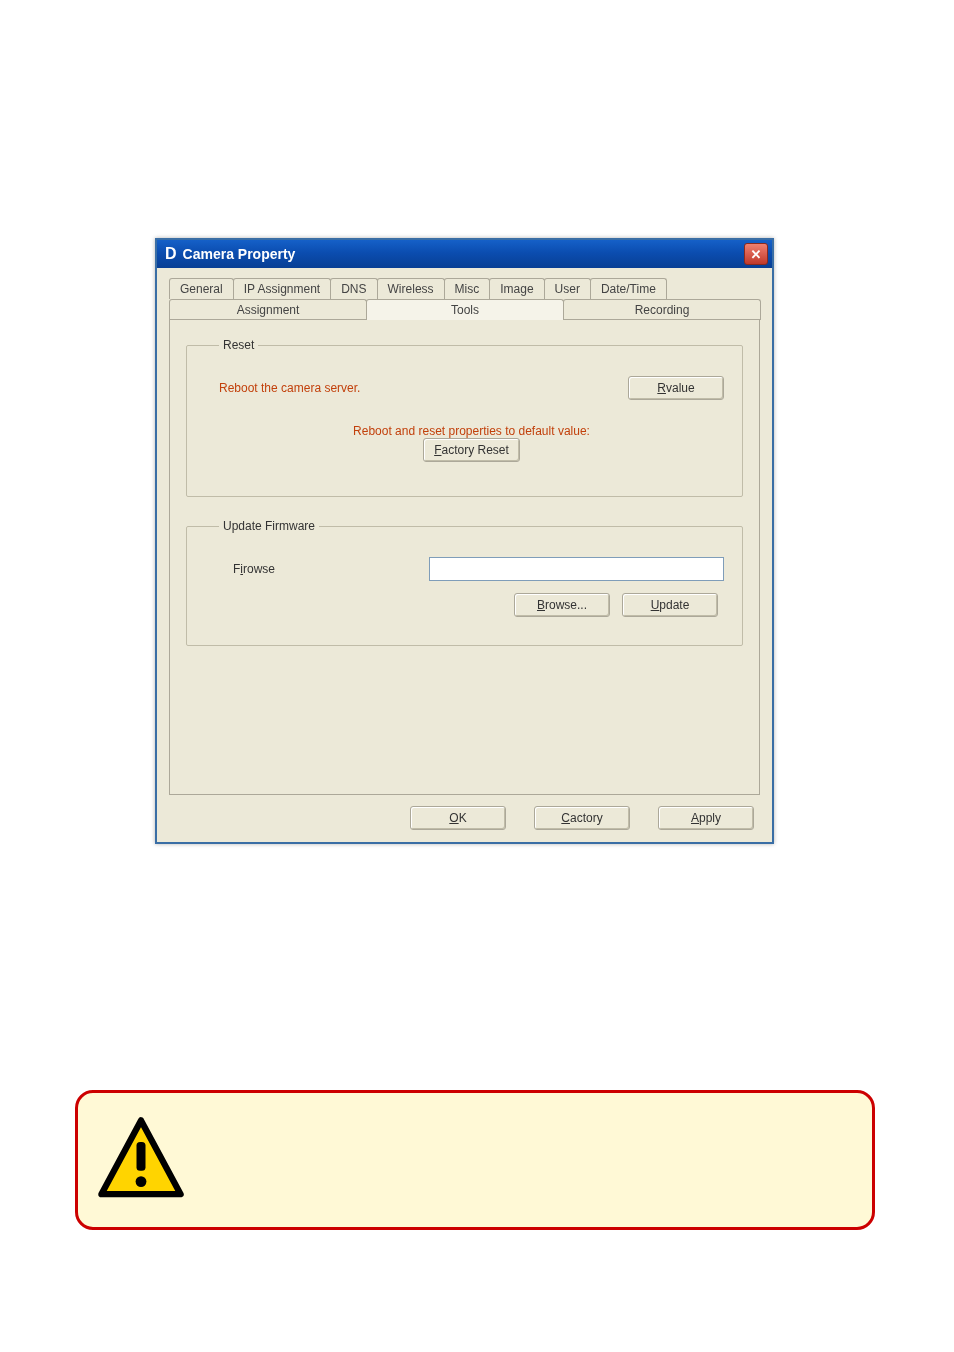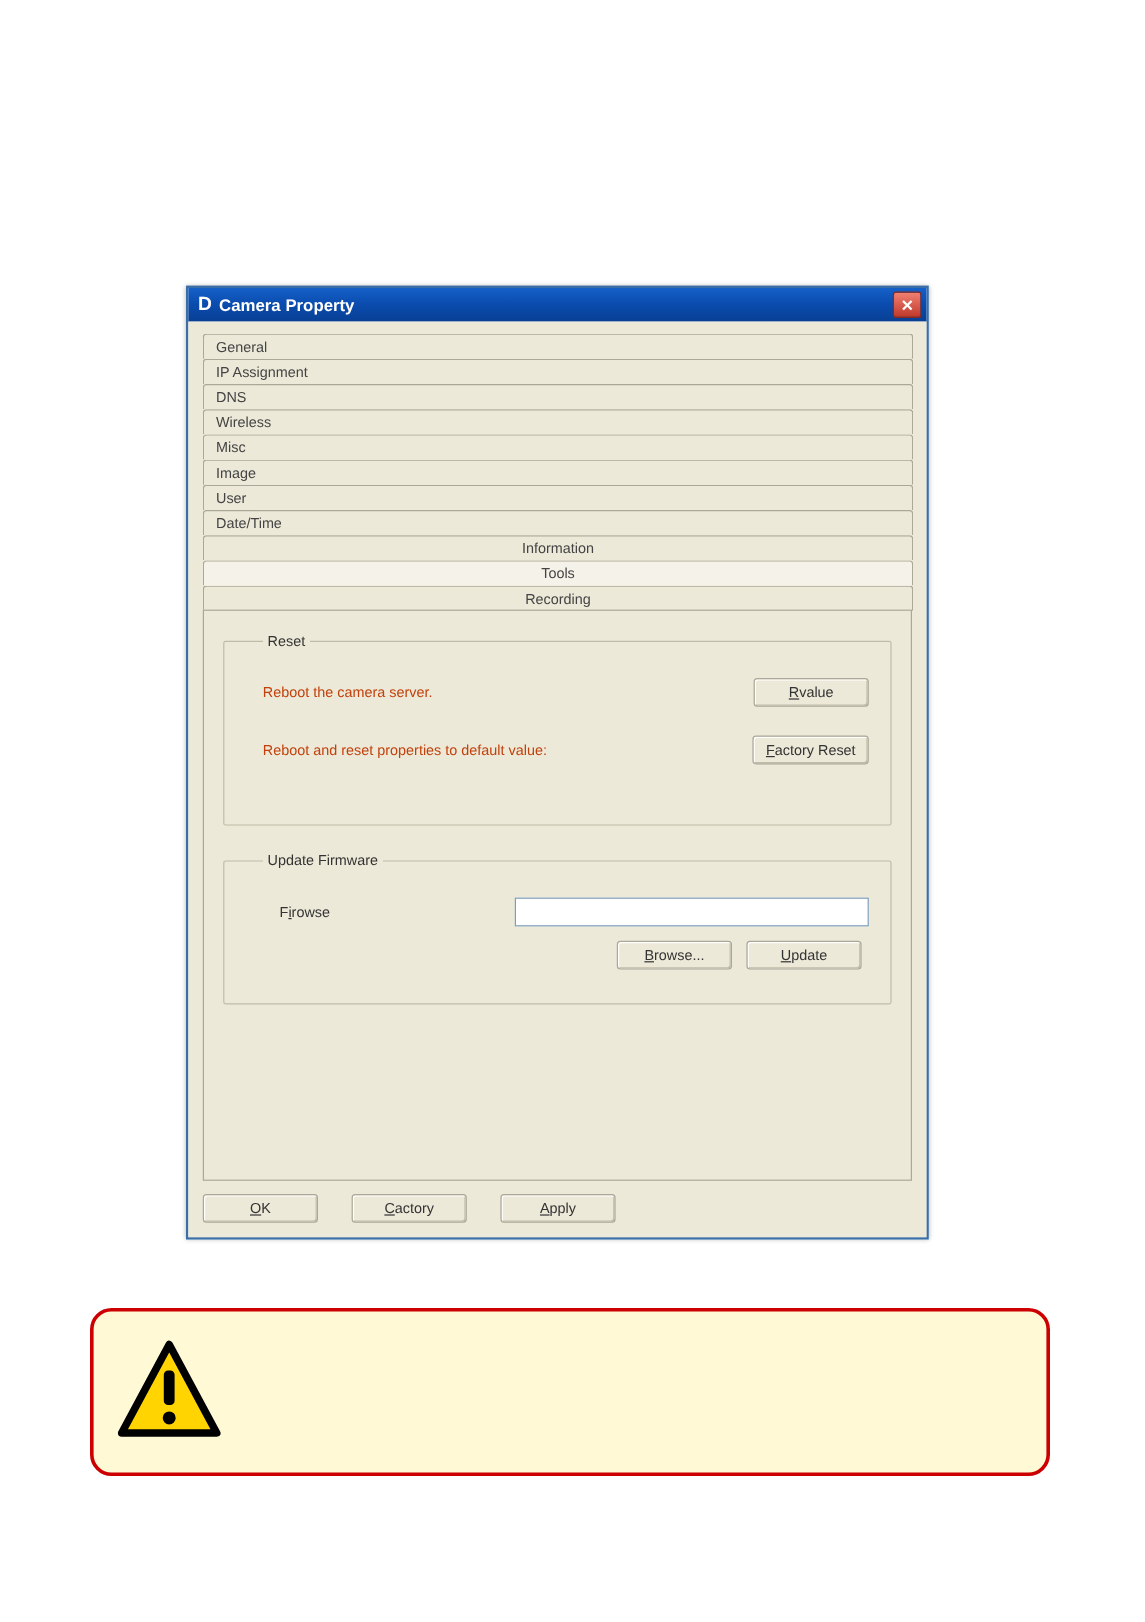--- a/index.html
+++ b/index.html
@@ -49,21 +49,20 @@
     cursor: pointer;
   }
   .dialog-body {
     background: #ece9d8;
     padding: 10px 12px 12px 12px;
   }
   .tabs-row {
     display: flex;
     font-size: 12px;
     color: #333;
-    flex-direction: column;
   }
   .tab {
     background: #ece9d8;
     border: 1px solid #aca899;
     border-bottom: none;
     padding: 3px 10px;
     margin-right: -1px;
     border-top-left-radius: 3px;
     border-top-right-radius: 3px;
     cursor: pointer;
@@ -139,20 +138,21 @@
     padding: 0 4px;
   }
   .fw-btns {
     display: flex;
     justify-content: flex-end;
     gap: 12px;
     padding-right: 6px;
   }
   .dialog-btns {
     display: flex;
+    justify-content: flex-end;
     gap: 28px;
     padding: 10px 6px 0 0;
   }
   .accel { text-decoration: underline; }
   .warning-box {
     position: absolute;
     left: 75px;
     top: 1090px;
     width: 800px;
     height: 140px;
@@ -189,36 +189,36 @@
       <div class="tab">General</div>
       <div class="tab">IP Assignment</div>
       <div class="tab">DNS</div>
       <div class="tab">Wireless</div>
       <div class="tab">Misc</div>
       <div class="tab">Image</div>
       <div class="tab">User</div>
       <div class="tab">Date/Time</div>
     </div>
     <div class="tabs-row">
-      <div class="tab">Information</div>
+      <div class="tab">Assignment</div>
       <div class="tab active">Tools</div>
       <div class="tab">Recording</div>
     </div>
 
     <div class="tab-panel">
 
       <fieldset>
         <legend>Reset</legend>
         <div class="row">
           <span class="label">Reboot the camera server.</span>
           <button class="win-btn">
             <span></span><span class="accel">R</span><span>value</span>
           </button>
         </div>
-        <div class="row" style="margin-bottom:22px;">
+        <div class="row" style="margin-bottom:6px;flex-direction:column;">
           <span class="label">Reboot and reset properties to default value:</span>
           <button class="win-btn">
             <span></span><span class="accel">F</span><span>actory Reset</span>
           </button>
         </div>
       </fieldset>
 
       <fieldset>
         <legend>Update Firmware</legend>
         <div class="firmware-row">

